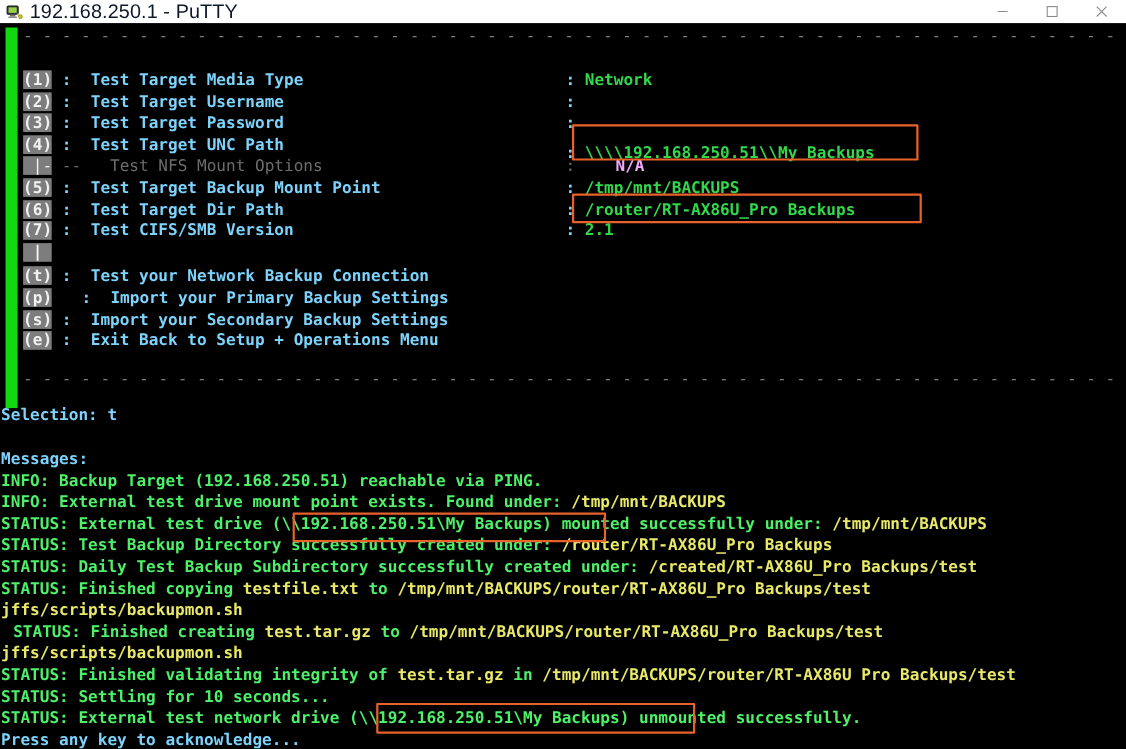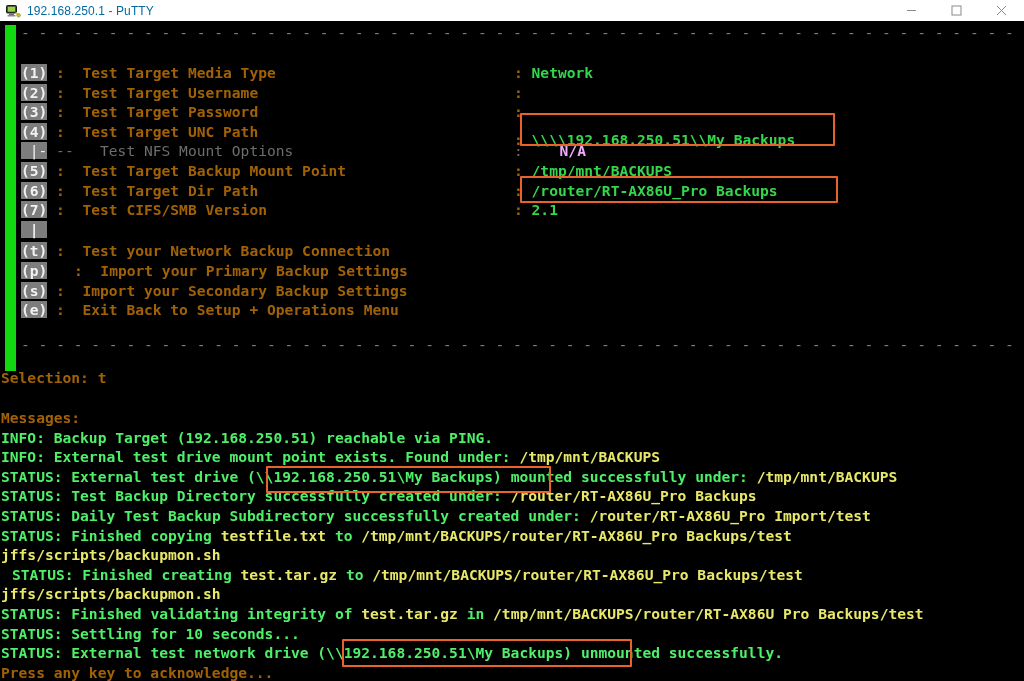--- a/index.html
+++ b/index.html
@@ -33,22 +33,22 @@
   }
   #title-icon {
     width: 16px; height: 16px;
     margin-left: 5px;
     margin-right: 6px;
     flex: 0 0 auto;
     position: relative;
   }
   #title-text {
     font-family: "Liberation Sans", sans-serif;
-    font-size: 12px;
-    color: #0369a1;
+    font-size: 18px;
+    color: #0f172a;
     letter-spacing: 0.1px;
     white-space: nowrap;
   }
   .win-btns {
     position: absolute;
     right: 0; top: 0;
     height: 21px;
     display: flex;
   }
   .win-btn {
@@ -86,21 +86,21 @@
     position: absolute;
     left: 0;
     height: 19px;
     line-height: 19px;
     font-size: 14.6px;
     white-space: pre;
     font-family: "DejaVu Sans Mono", "Liberation Mono", monospace;
     letter-spacing: 0px;
   }
 
-  .white  { color: #a16207; }
+  .white  { color: #7dd3fc; }
   .green  { color: #32d74b; }
   .bgreen { color: #4ef06a; text-align: right; }
   .yellow { color: #e8e86a; }
   .gray   { color: #6d6d6d; }
   .dimgreen { color: #f0abfc; margin-left: 28px; }
   .dash   { color: #7d7d7d; }
 
   .key {
     background: #7d7d7d;
     color: #f2f2f2;
@@ -197,21 +197,21 @@
         <div class="row" style="top: 259.6px; left: 56.12px;"><span class="white b">:  Import your Secondary Backup Settings</span></div>
         <div class="row" style="top: 279.2px; left: 21px;"><span class="key">(e)</span></div>
         <div class="row" style="top: 279.2px; left: 56.12px;"><span class="white b">:  Exit Back to Setup + Operations Menu</span></div>
         <div class="row" style="top: 313.8px; left: 21px;"><span class="dash">- - - - - - - - - - - - - - - - - - - - - - - - - - - - - - - - - - - - - - - - - - - - - - - - - - - - - - - - - - -</span></div>
         <div class="row" style="top: 346.8px; left: 1px;"><span class="white b">Selection: </span><span class="white b">t</span></div>
         <div class="row" style="top: 387px; left: 1px;"><span class="white b">Messages:</span></div>
         <div class="row" style="top: 406.6px; left: 1px;"><span class="bgreen b">INFO:</span><span class="bgreen b"> Backup Target (192.168.250.51) reachable via PING.</span></div>
         <div class="row" style="top: 426.2px; left: 1px;"><span class="bgreen b">INFO:</span><span class="bgreen b"> External test drive mount point exists. Found under: </span><span class="yellow b">/tmp/mnt/BACKUPS</span></div>
         <div class="row" style="top: 445.8px; left: 1px;"><span class="bgreen b">STATUS:</span><span class="bgreen b"> External test drive </span><span class="bgreen b">(\\192.168.250.51\My Backups)</span><span class="bgreen b"> mounted successfully under: </span><span class="yellow b">/tmp/mnt/BACKUPS</span></div>
         <div class="row" style="top: 465.4px; left: 1px;"><span class="bgreen b">STATUS:</span><span class="bgreen b"> Test Backup Directory successfully created under: </span><span class="yellow b">/router/RT-AX86U_Pro Backups</span></div>
-        <div class="row" style="top: 485px; left: 1px;"><span class="bgreen b">STATUS:</span><span class="bgreen b"> Daily Test Backup Subdirectory successfully created under: </span><span class="yellow b">/router/RT-AX86U_Pro Import/test</span></div>
+        <div class="row" style="top: 485px; left: 1px;"><span class="bgreen b">STATUS:</span><span class="bgreen b"> Daily Test Backup Subdirectory successfully created under: </span><span class="yellow b">/created/RT-AX86U_Pro Backups/test</span></div>
         <div class="row" style="top: 504.6px; left: 1px;"><span class="bgreen b">STATUS:</span><span class="bgreen b"> Finished copying </span><span class="yellow b">testfile.txt</span><span class="bgreen b"> to </span><span class="yellow b">/tmp/mnt/BACKUPS/router/RT-AX86U_Pro Backups/test</span></div>
         <div class="row" style="top: 524.2px; left: 1px;"><span class="yellow b">jffs/scripts/backupmon.sh</span></div>
         <div class="row" style="top: 543.8px; left: 1px; padding-left: 11px;"><span class="bgreen b">STATUS:</span><span class="bgreen b"> Finished creating </span><span class="yellow b">test.tar.gz</span><span class="bgreen b"> to </span><span class="yellow b">/tmp/mnt/BACKUPS/router/RT-AX86U_Pro Backups/test</span></div>
         <div class="row" style="top: 563.4px; left: 1px;"><span class="yellow b">jffs/scripts/backupmon.sh</span></div>
         <div class="row" style="top: 583px; left: 1px;"><span class="bgreen b">STATUS:</span><span class="bgreen b"> Finished validating integrity of </span><span class="yellow b">test.tar.gz</span><span class="bgreen b"> in </span><span class="yellow b">/tmp/mnt/BACKUPS/router/RT-AX86U Pro Backups/test</span></div>
         <div class="row" style="top: 602.6px; left: 1px;"><span class="bgreen b">STATUS:</span><span class="bgreen b"> Settling for 10 seconds...</span></div>
         <div class="row" style="top: 622.2px; left: 1px;"><span class="bgreen b">STATUS:</span><span class="bgreen b"> External test network drive </span><span class="bgreen b">(\\192.168.250.51\My Backups)</span><span class="bgreen b"> unmounted successfully.</span></div>
         <div class="row" style="top: 641.8px; left: 1px;"><span class="white b">Press any key to acknowledge...</span></div>
       </div>
     <div id="boxes">

